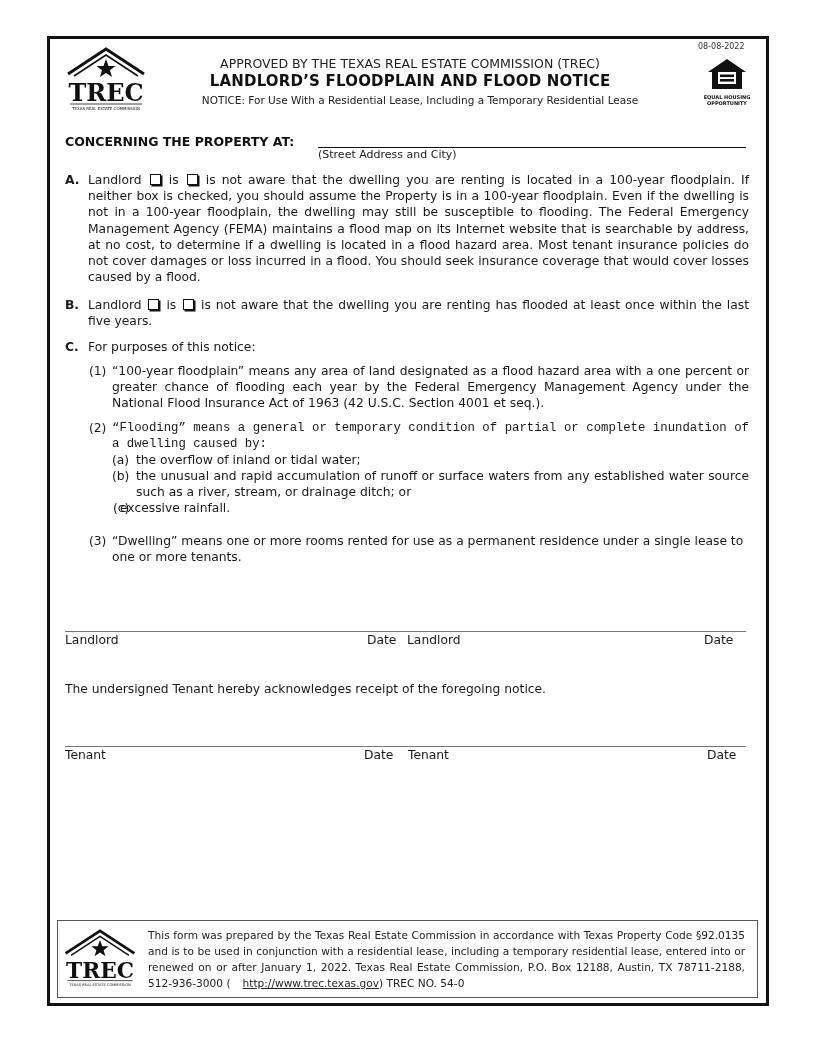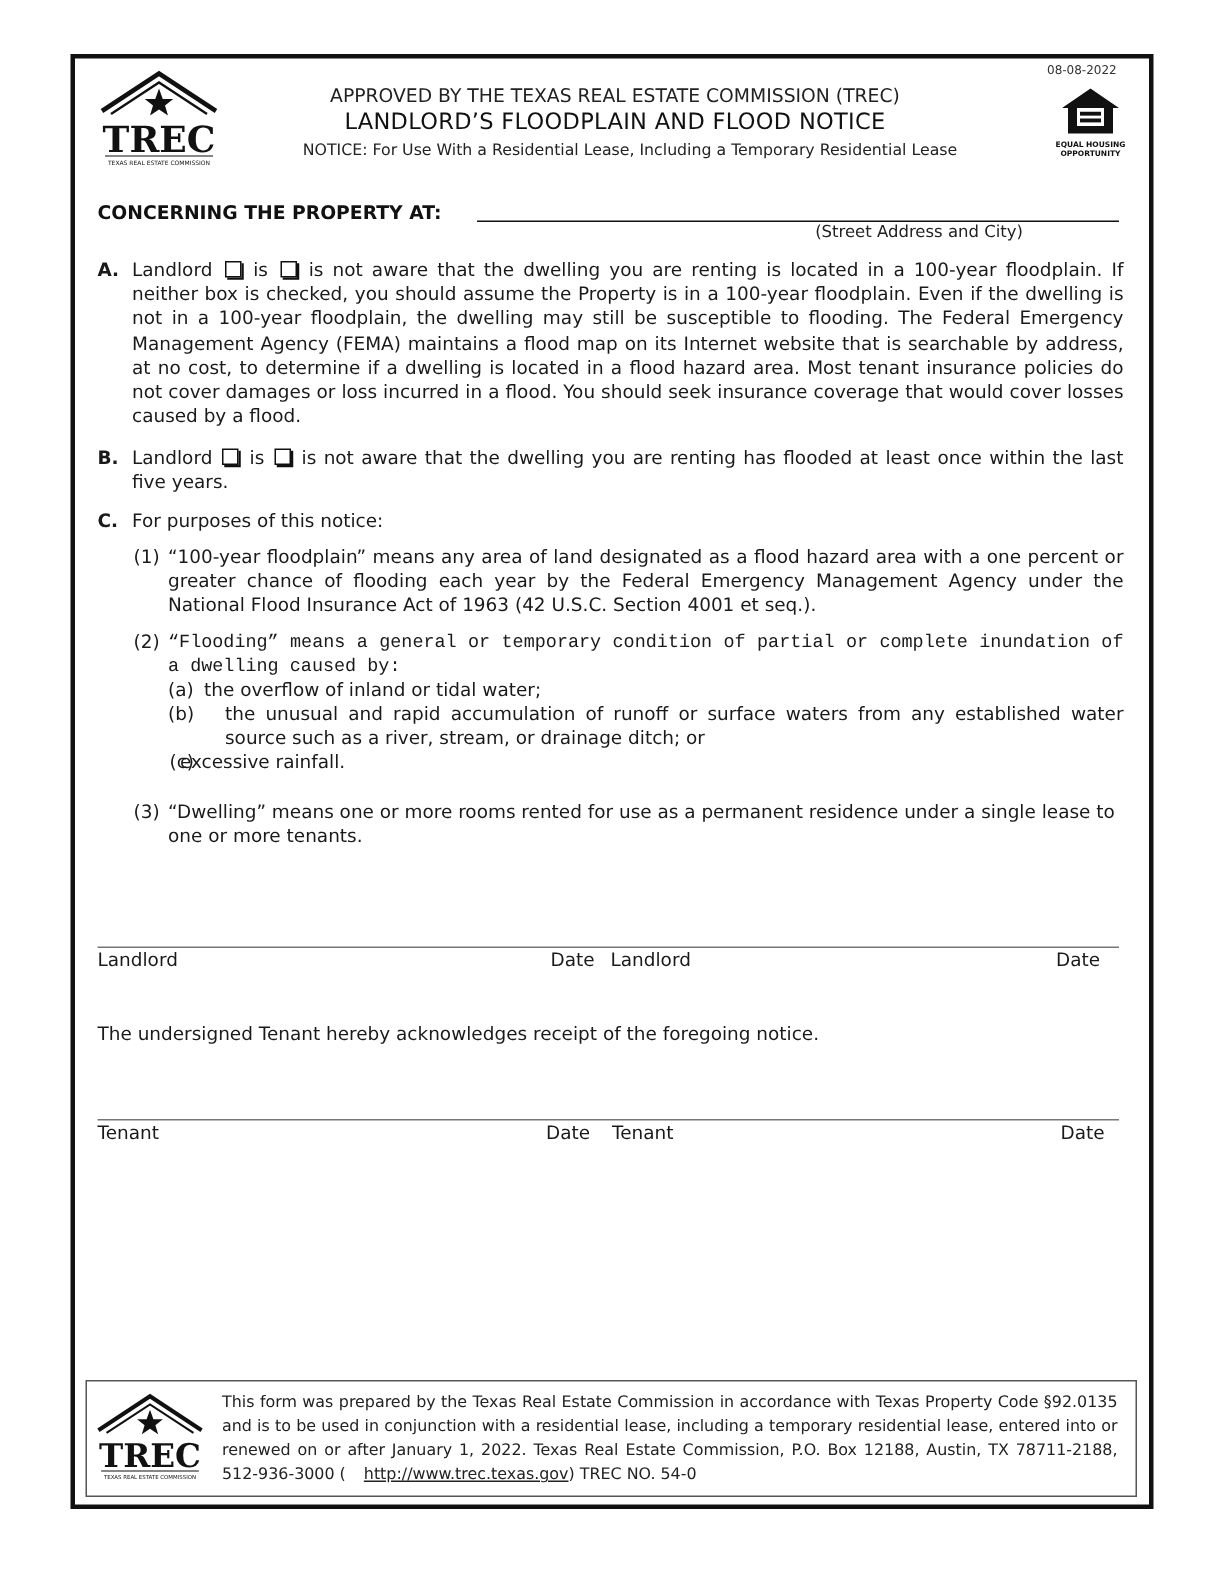--- a/index.html
+++ b/index.html
@@ -3,28 +3,28 @@
 <meta charset="utf-8">
 <style>
   html, body { margin:0; padding:0; background:#ffffff; }
   body { width:816px; height:1056px; position:relative; overflow:hidden;
          font-family:"DejaVu Sans", sans-serif; color:#1a1a1a; }
   .page-border { position:absolute; left:47px; top:36px; width:716px; height:964px;
                  border:3px solid #111; }
   .abs { position:absolute;text-align:center; }
   .rev-date { left:698px; top:42px; font-size:8px; color:#333; }
   .hdr-line1 { left:150px; width:520px; top:56px; text-align:center; font-size:12.5px; color:#222; }
-  .hdr-title { left:150px; width:520px; top:72px; text-align:center; font-size:15px; font-weight:normal; color:#111; letter-spacing:0.2px; }
+  .hdr-title { left:150px; width:520px; top:72px; text-align:center; font-size:15px; font-weight:bold; color:#111; letter-spacing:0.2px; }
   .hdr-notice { left:150px; width:540px; top:94px; text-align:center; font-size:10.5px; color:#222; }
   .logo { position:absolute; }
   .eho { left:699px; top:58px; width:56px; text-align:center; }
   .eho-label { font-size:5px; font-weight:bold; line-height:6px; color:#111; }
   .prop-label { left:65px; top:134px; font-size:12.5px; font-weight:bold; color:#111; }
   .prop-line { left:318px; top:147px; width:428px; border-bottom:1.5px solid #111; height:0; }
-  .prop-sub { left:318px; width:364px; top:148px; text-align:right; font-size:11px; color:#222; }
+  .prop-sub { left:318px; width:364px; top:148px; text-align:left; font-size:11px; color:#222; }
   .para { position:absolute; font-size:12.3px; line-height:16.2px; text-align:justify; color:#1a1a1a; }
   .para .lbl { position:absolute; left:0; top:0; font-weight:bold; }
   .cb { display:inline-block; width:9px; height:9px; border:1.3px solid #111; vertical-align:-1px;
         box-shadow:1.5px 1.5px 0 #111; margin:0 2px; background:#fff; }
   .sub-item { position:absolute; font-size:12.3px; line-height:16.2px; text-align:justify; }
   .sub-item .num { position:absolute; left:0; top:0; }
   .sig-line { position:absolute; height:0; border-top:1px solid #777; }
   .sig-lbl { position:absolute; font-size:12.3px; color:#1a1a1a; }
   .ack { left:65px; top:682px; font-size:12.3px; }
   .footer-box { left:57px; top:920px; width:699px; height:76px; border:1.5px solid #555; }
@@ -106,21 +106,21 @@
 <div class="sub-item" style="left:89px; top:420px; width:660px;">
   <span class="num">(2)</span>
   <div style="margin-left:23px;font-family:Liberation Mono, monospace;">“Flooding” means a general or temporary condition of partial or complete inundation of a dwelling caused by:</div>
 </div>
 <div class="sub-item" style="left:112px; top:452px; width:637px;">
   <span class="num">(a)</span>
   <div style="margin-left:24px;">the overflow of inland or tidal water;</div>
 </div>
 <div class="sub-item" style="left:112px; top:468px; width:637px;">
   <span class="num">(b)</span>
-  <div style="margin-left:38px;">the unusual and rapid accumulation of runoff or surface waters from any established water source such as a river, stream, or drainage ditch; or</div>
+  <div style="margin-left:24px;">the unusual and rapid accumulation of runoff or surface waters from any established water source such as a river, stream, or drainage ditch; or</div>
 </div>
 <div class="sub-item" style="left:113px; top:500px; width:636px;">
   <span class="num">(c)</span>
   <div style="margin-left:7px;">excessive rainfall.</div>
 </div>
 
 <div class="sub-item" style="left:89px; top:533px; width:660px;">
   <span class="num">(3)</span>
   <div style="margin-left:23px; text-align:left;">“Dwelling” means one or more rooms rented for use as a permanent residence under a single lease to one or more tenants.</div>
 </div>

